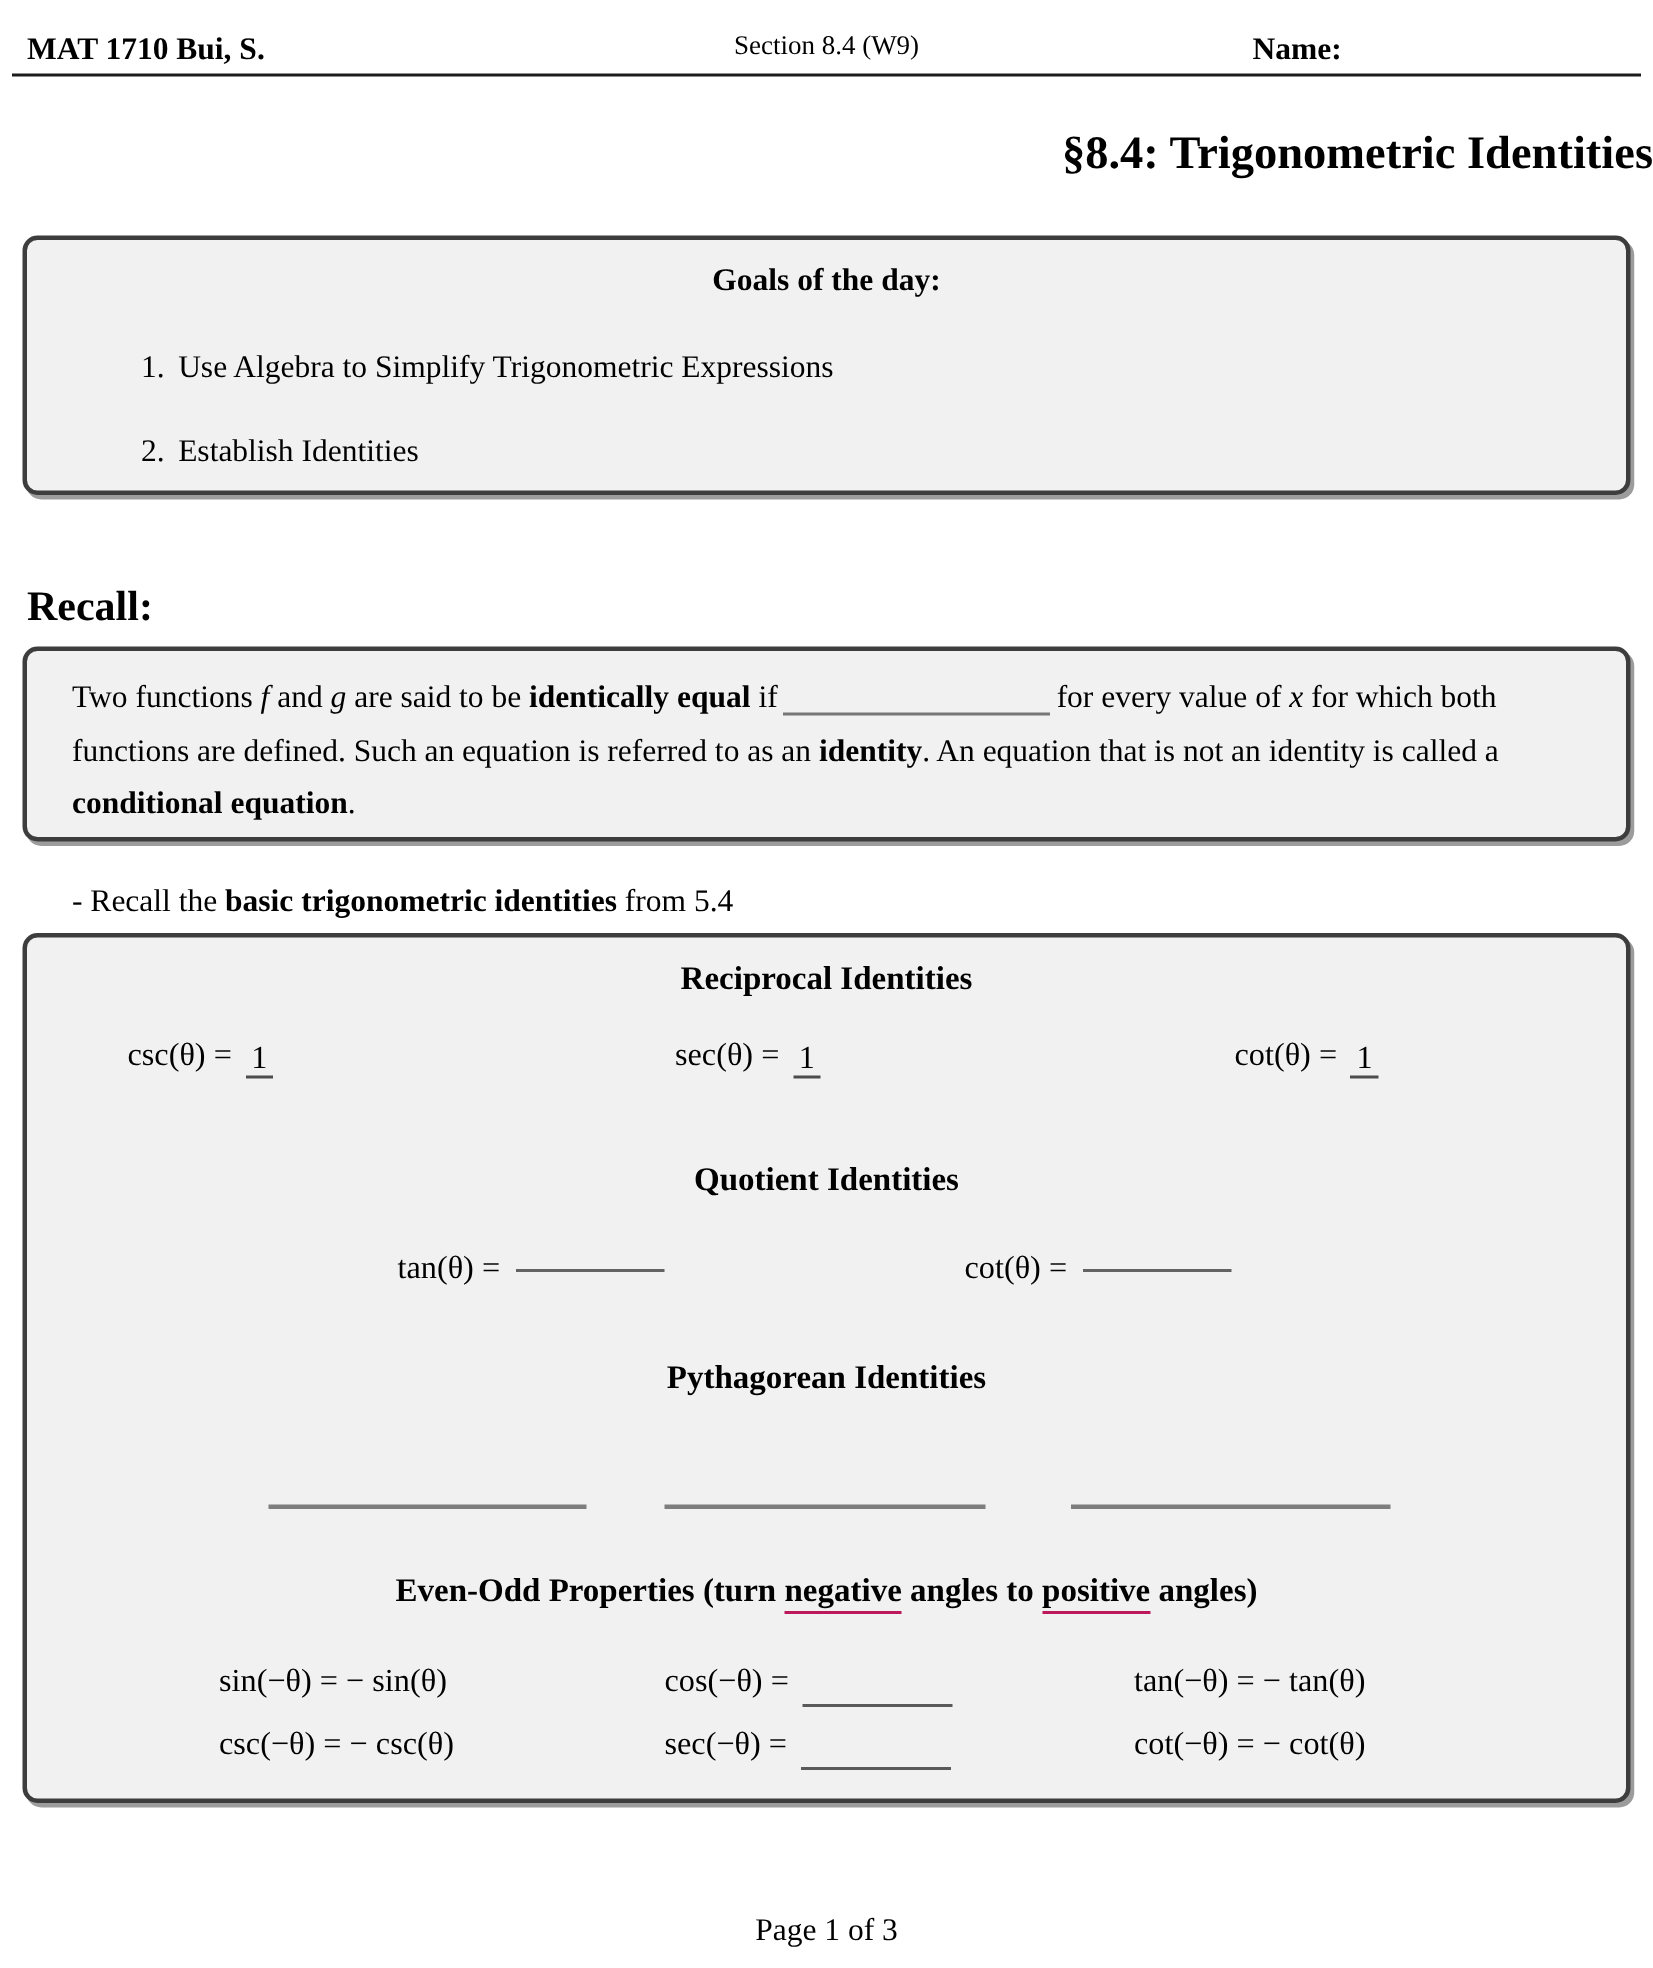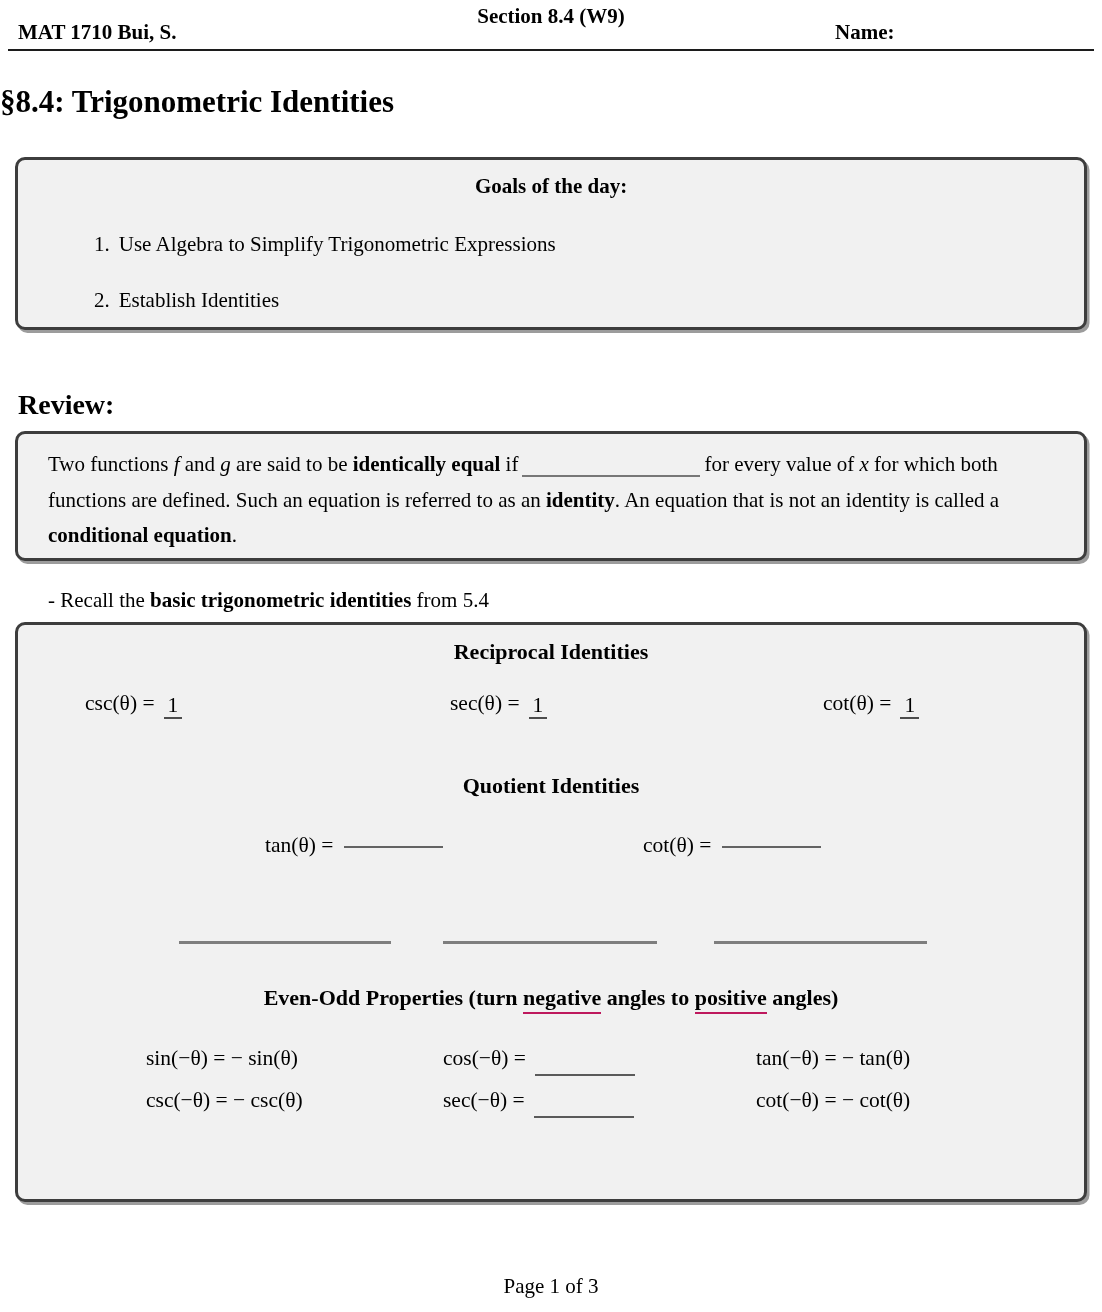--- a/index.html
+++ b/index.html
@@ -6,25 +6,25 @@
   html,body { background:#ffffff; }
   body {
     width:1102px; height:1312px; position:relative; overflow:hidden;
     font-family:"Liberation Serif","DejaVu Serif",serif;
     color:#000; font-size:21px;
   }
 
   
   .doc-header { position:relative; margin:0 8px; height:51px; border-bottom:2px solid #1c1c1c; }
   .doc-header .h-left   { position:absolute; left:10px;  top:20px; font-weight:bold; font-size:21px; }
-  .doc-header .h-center { position:absolute; left:50%; transform:translateX(-50%); top:4px; font-weight:bold; font-size:21px; }
+  .doc-header .h-center { position:absolute; left:50%; transform:translateX(-50%); top:20px; font-weight:normal; font-size:18px; }
   .doc-header .h-right  { position:absolute; left:827px; top:20px; font-weight:bold; font-size:21px; }
 
   
-  .doc-title { margin-top:32px; text-align:left; font-weight:bold; font-size:31px; line-height:38px; }
+  .doc-title { margin-top:32px; text-align:right; font-weight:bold; font-size:31px; line-height:38px; }
 
   
   .box {
     margin-left:15px; width:1072px; background:#f1f1f1;
     border:3px solid #3d3d3d; border-radius:10px;
     box-shadow:2.5px 3px 0 #9c9c9c;
     position:relative;
   }
 
   
@@ -101,21 +101,21 @@
 <div class="box goals-box">
   <div class="goals-title">Goals of the day:</div>
   <div class="goal-item first">
     <span class="goal-num">1.</span><span>Use Algebra to Simplify Trigonometric Expressions</span>
   </div>
   <div class="goal-item second">
     <span class="goal-num">2.</span><span>Establish Identities</span>
   </div>
 </div>
 
-<div class="review-heading">Review:</div>
+<div class="review-heading">Recall:</div>
 
 <div class="box review-box">
   <span>Two functions </span><i>f</i><span> and </span><i>g</i><span> are said to be </span><b>identically equal</b><span> if</span><span class="blank-inline"></span><span>for every value of </span><i>x</i><span> for which both functions are defined. Such an equation is referred to as an </span><b>identity</b><span>. An equation that is not an identity is called a </span><b>conditional equation</b><span>.</span>
 </div>
 
 <div class="recall-line">
   <span>- Recall the </span><b>basic trigonometric identities</b><span> from 5.4</span>
 </div>
 
 <div class="box id-box">
@@ -136,20 +136,21 @@
   <div class="sec-title t-quot">Quotient Identities</div>
   <div class="quot-row">
     <span class="quot-item i0">
       <span>tan(θ) =</span><span class="bar-line"></span>
     </span>
     <span class="quot-item i1">
       <span>cot(θ) =</span><span class="bar-line"></span>
     </span>
   </div>
 
+  <div class="sec-title t-pyth">Pythagorean Identities</div>
   <div class="pyth-row">
     <span class="pyth-blank b0"></span>
     <span class="pyth-blank b1"></span>
     <span class="pyth-blank b2"></span>
   </div>
 
   <div class="sec-title t-evenodd">
     <span>Even-Odd Properties (turn </span><span class="u-word">negative</span><span> angles to </span><span class="u-word">positive</span><span> angles)</span>
   </div>
 

